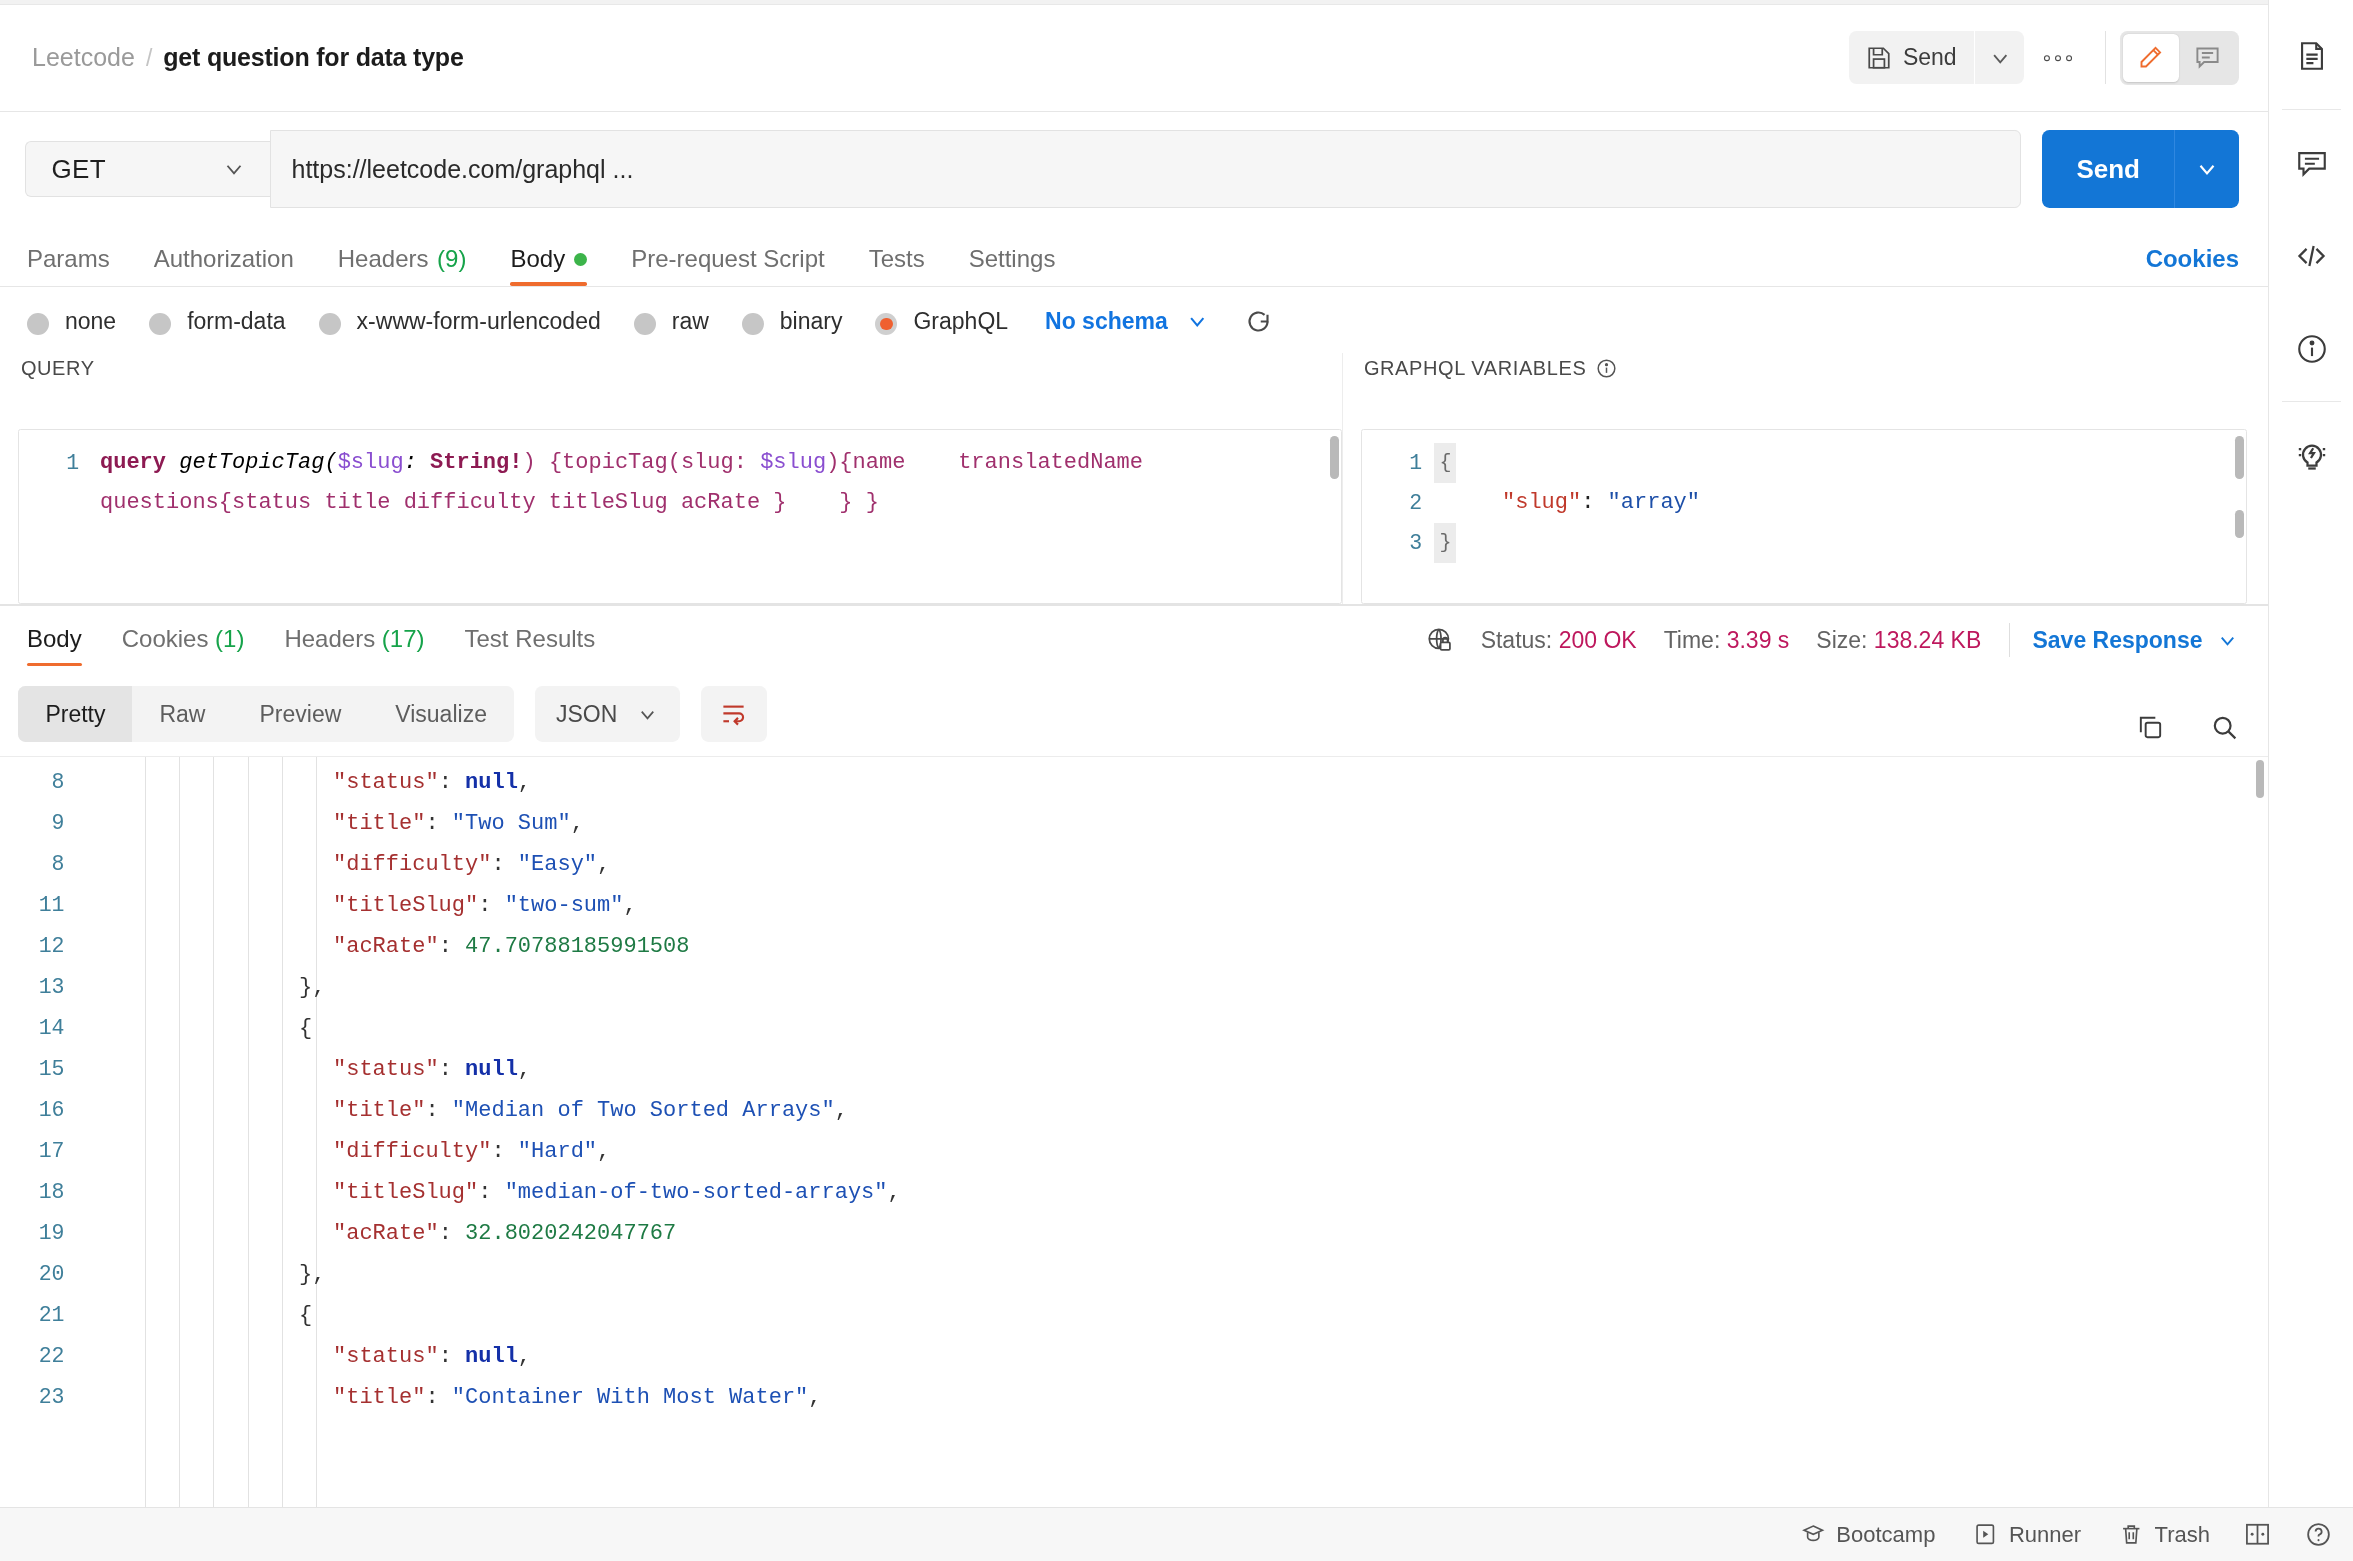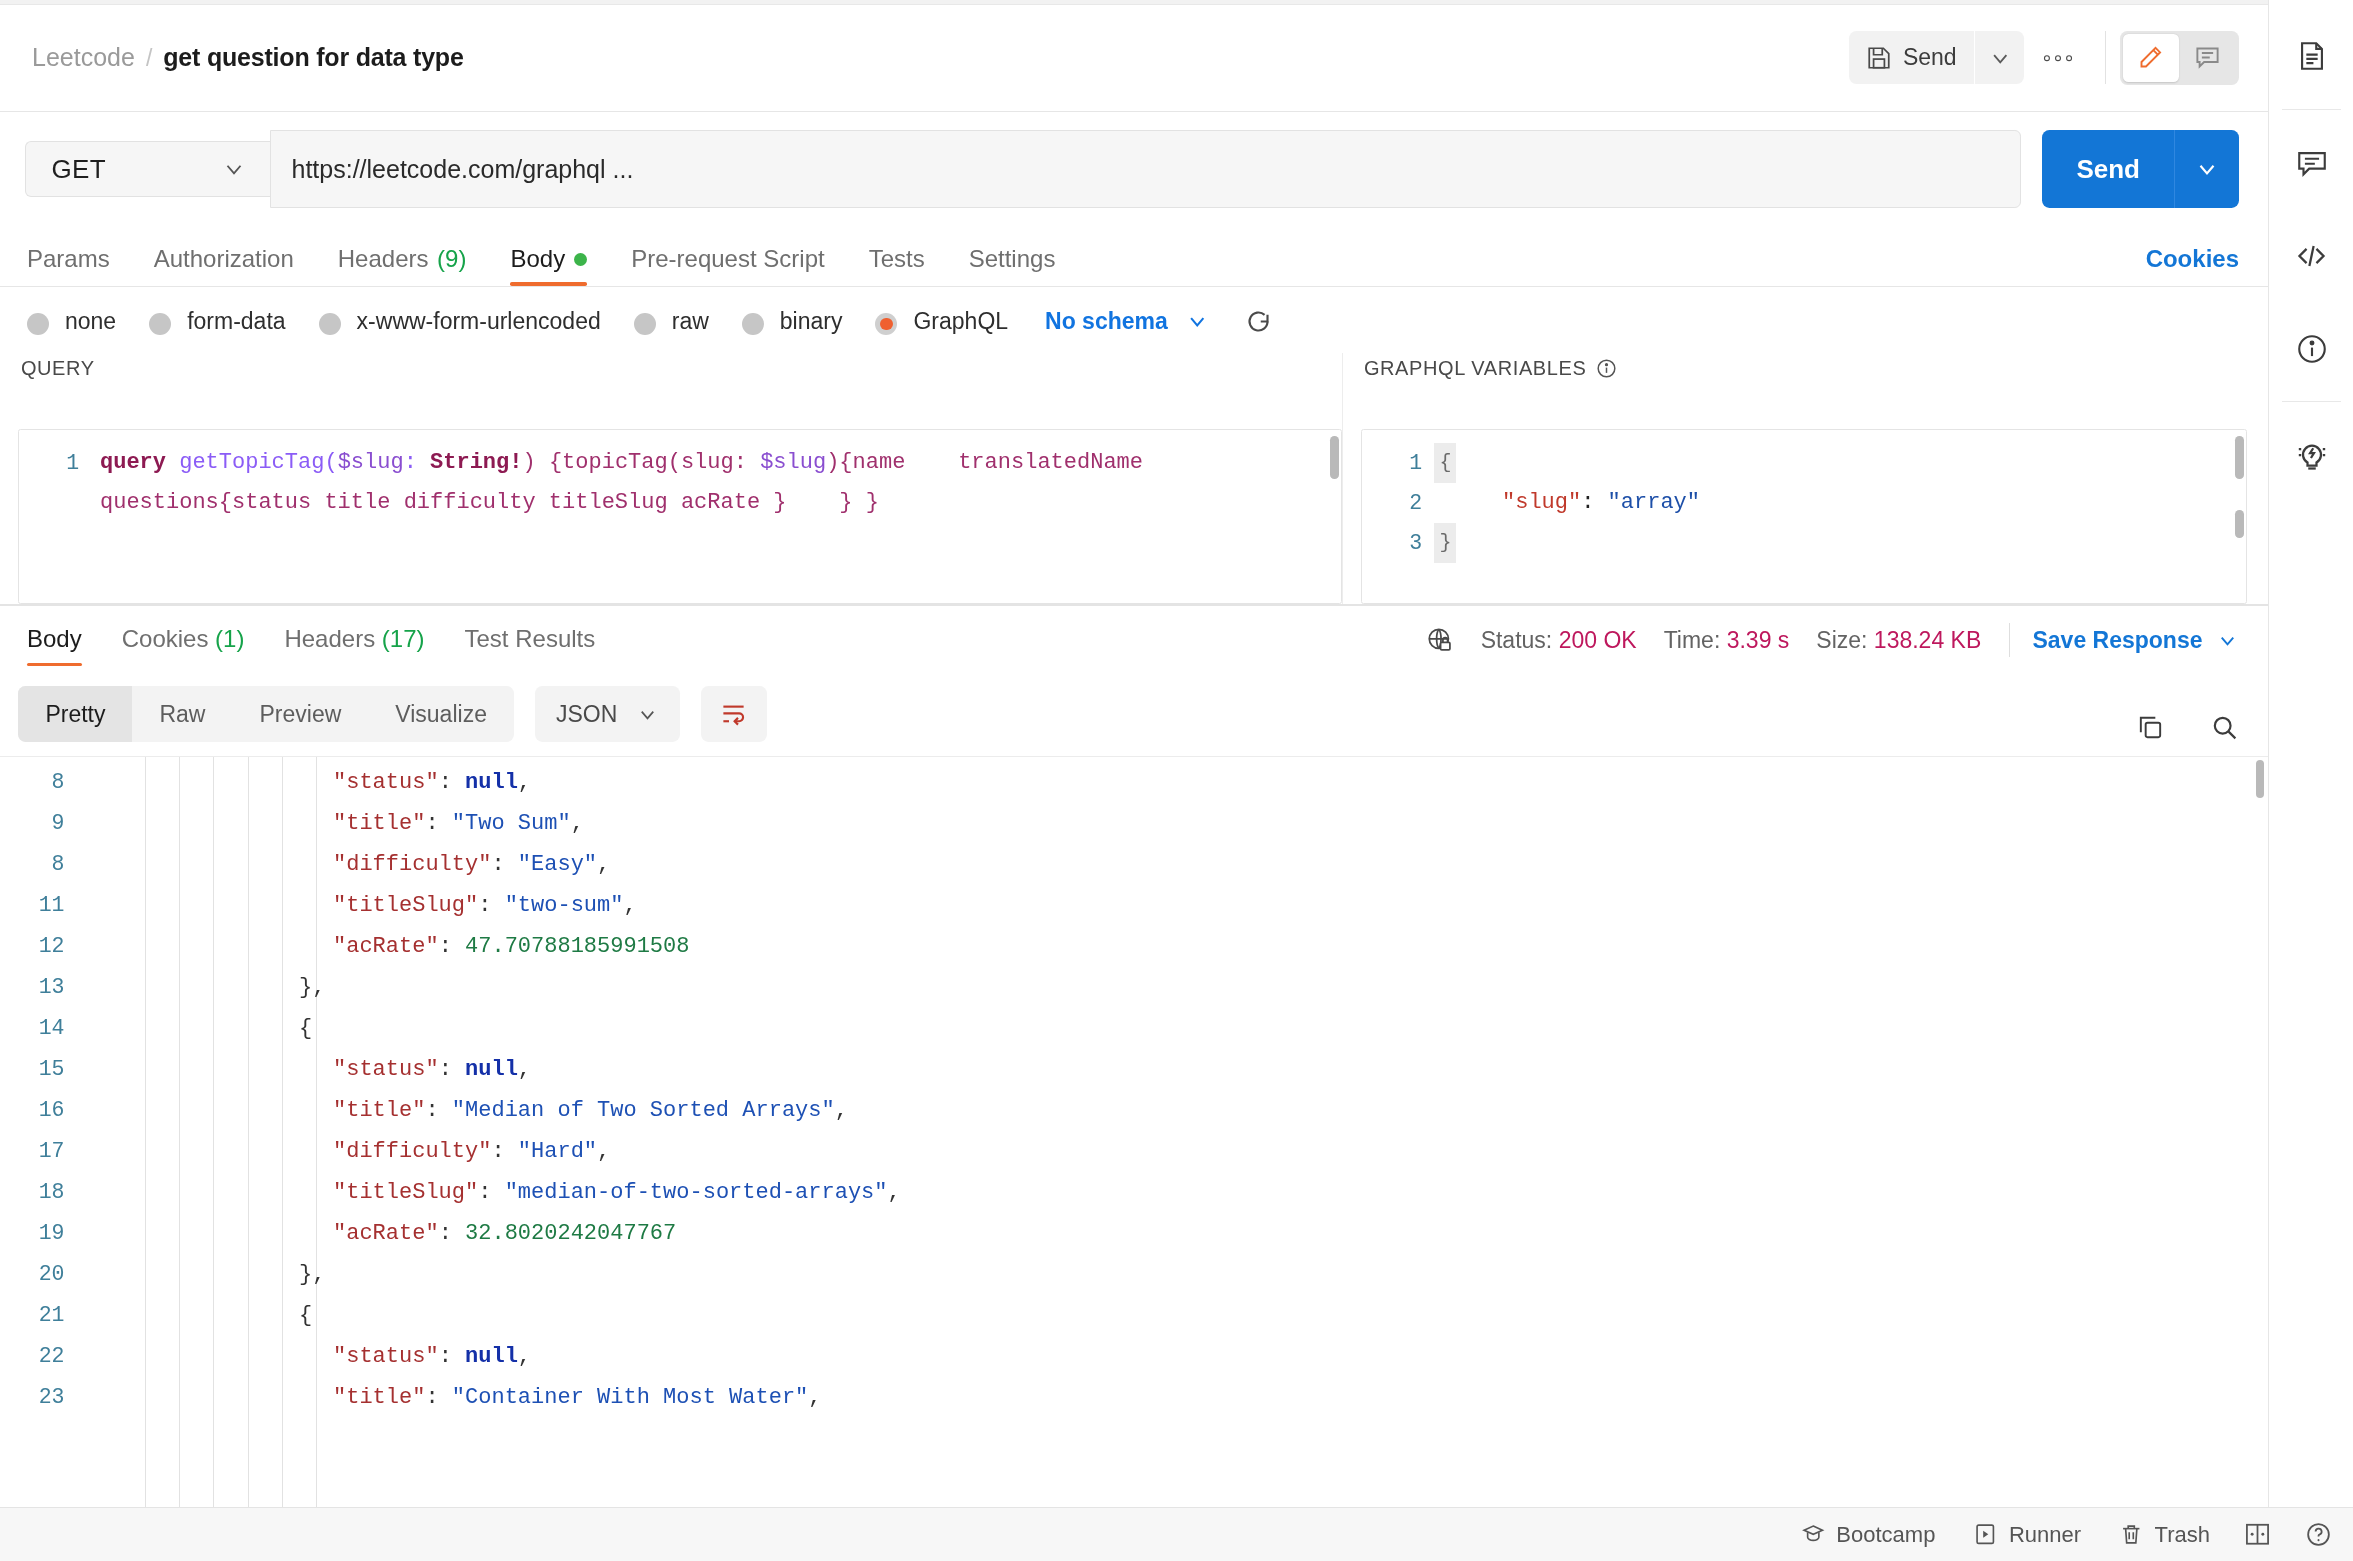--- a/index.html
+++ b/index.html
@@ -120,21 +120,21 @@
   .fold-col { width: 22px; flex:none; padding-top:12.3px; }
   .fold-mark { height:40px; display:flex; align-items:center; justify-content:center; font-family:"Liberation Mono", monospace; font-size:20px; color:#6a6a6a; background:#ececec;}
   .fold-blank { height:40px; }
   .code {
     flex:1; padding: 12.3px 0 0 8.6px;
     font-family:"Liberation Mono", monospace; font-size: 22px; line-height:40px;
     white-space: pre-wrap; word-break: break-word; color:#9b2463;
   }
   .code-vars { color:#333; }
   .k-kw { color:#8d1a52; font-weight:bold; }
-  .k-name { color:#8b5cf6; }
+  .k-name { color:#000000;font-style:italic; }
   .k-var { color:#8a4ed0; }
   .k-type { color:#8d1a52; font-weight:bold; }
   .k-field { color:#a0306d; }
   .v-key { color:#c0392b; }
   .v-str { color:#1d4fa8; }
   .v-punc { color:#222; }
   .editor-scroll {
     position:absolute; right:2.5px; top:6.1px; width:8.6px; height:43px; background:#b9b9b9; border-radius:4.3px;
   }
   .editor-scroll.s2 { top: 80px; height: 28px; }

